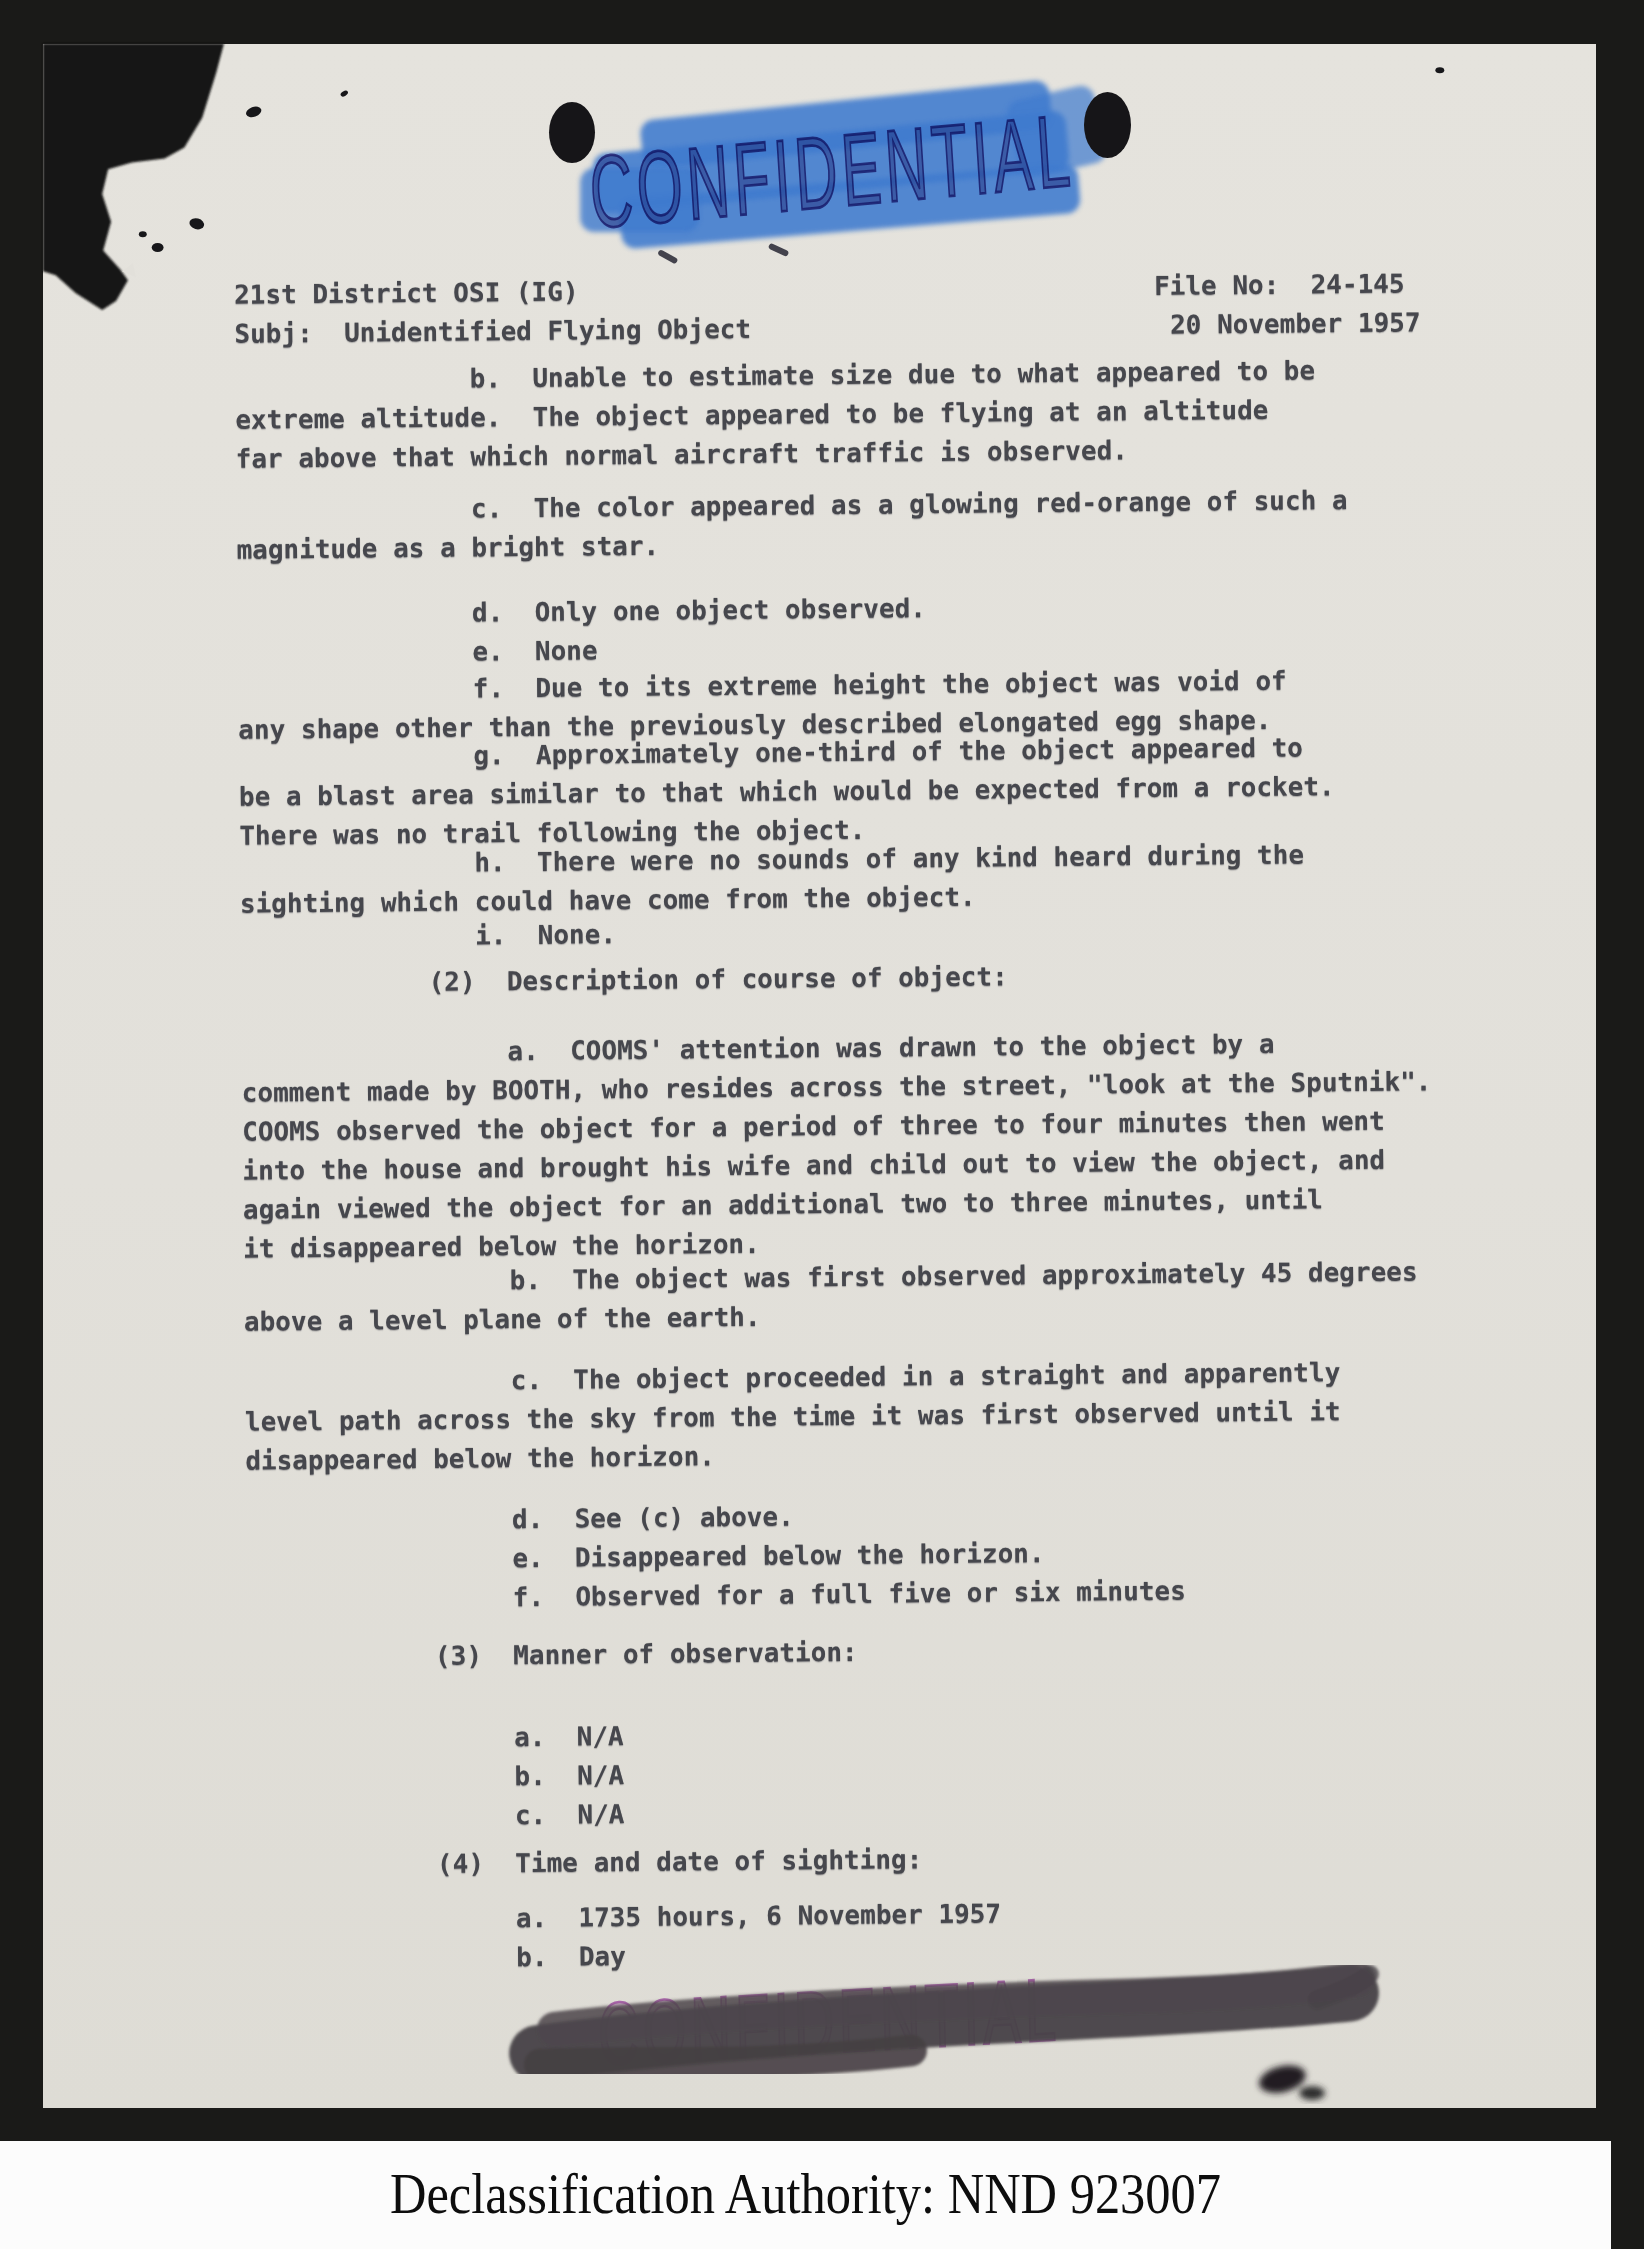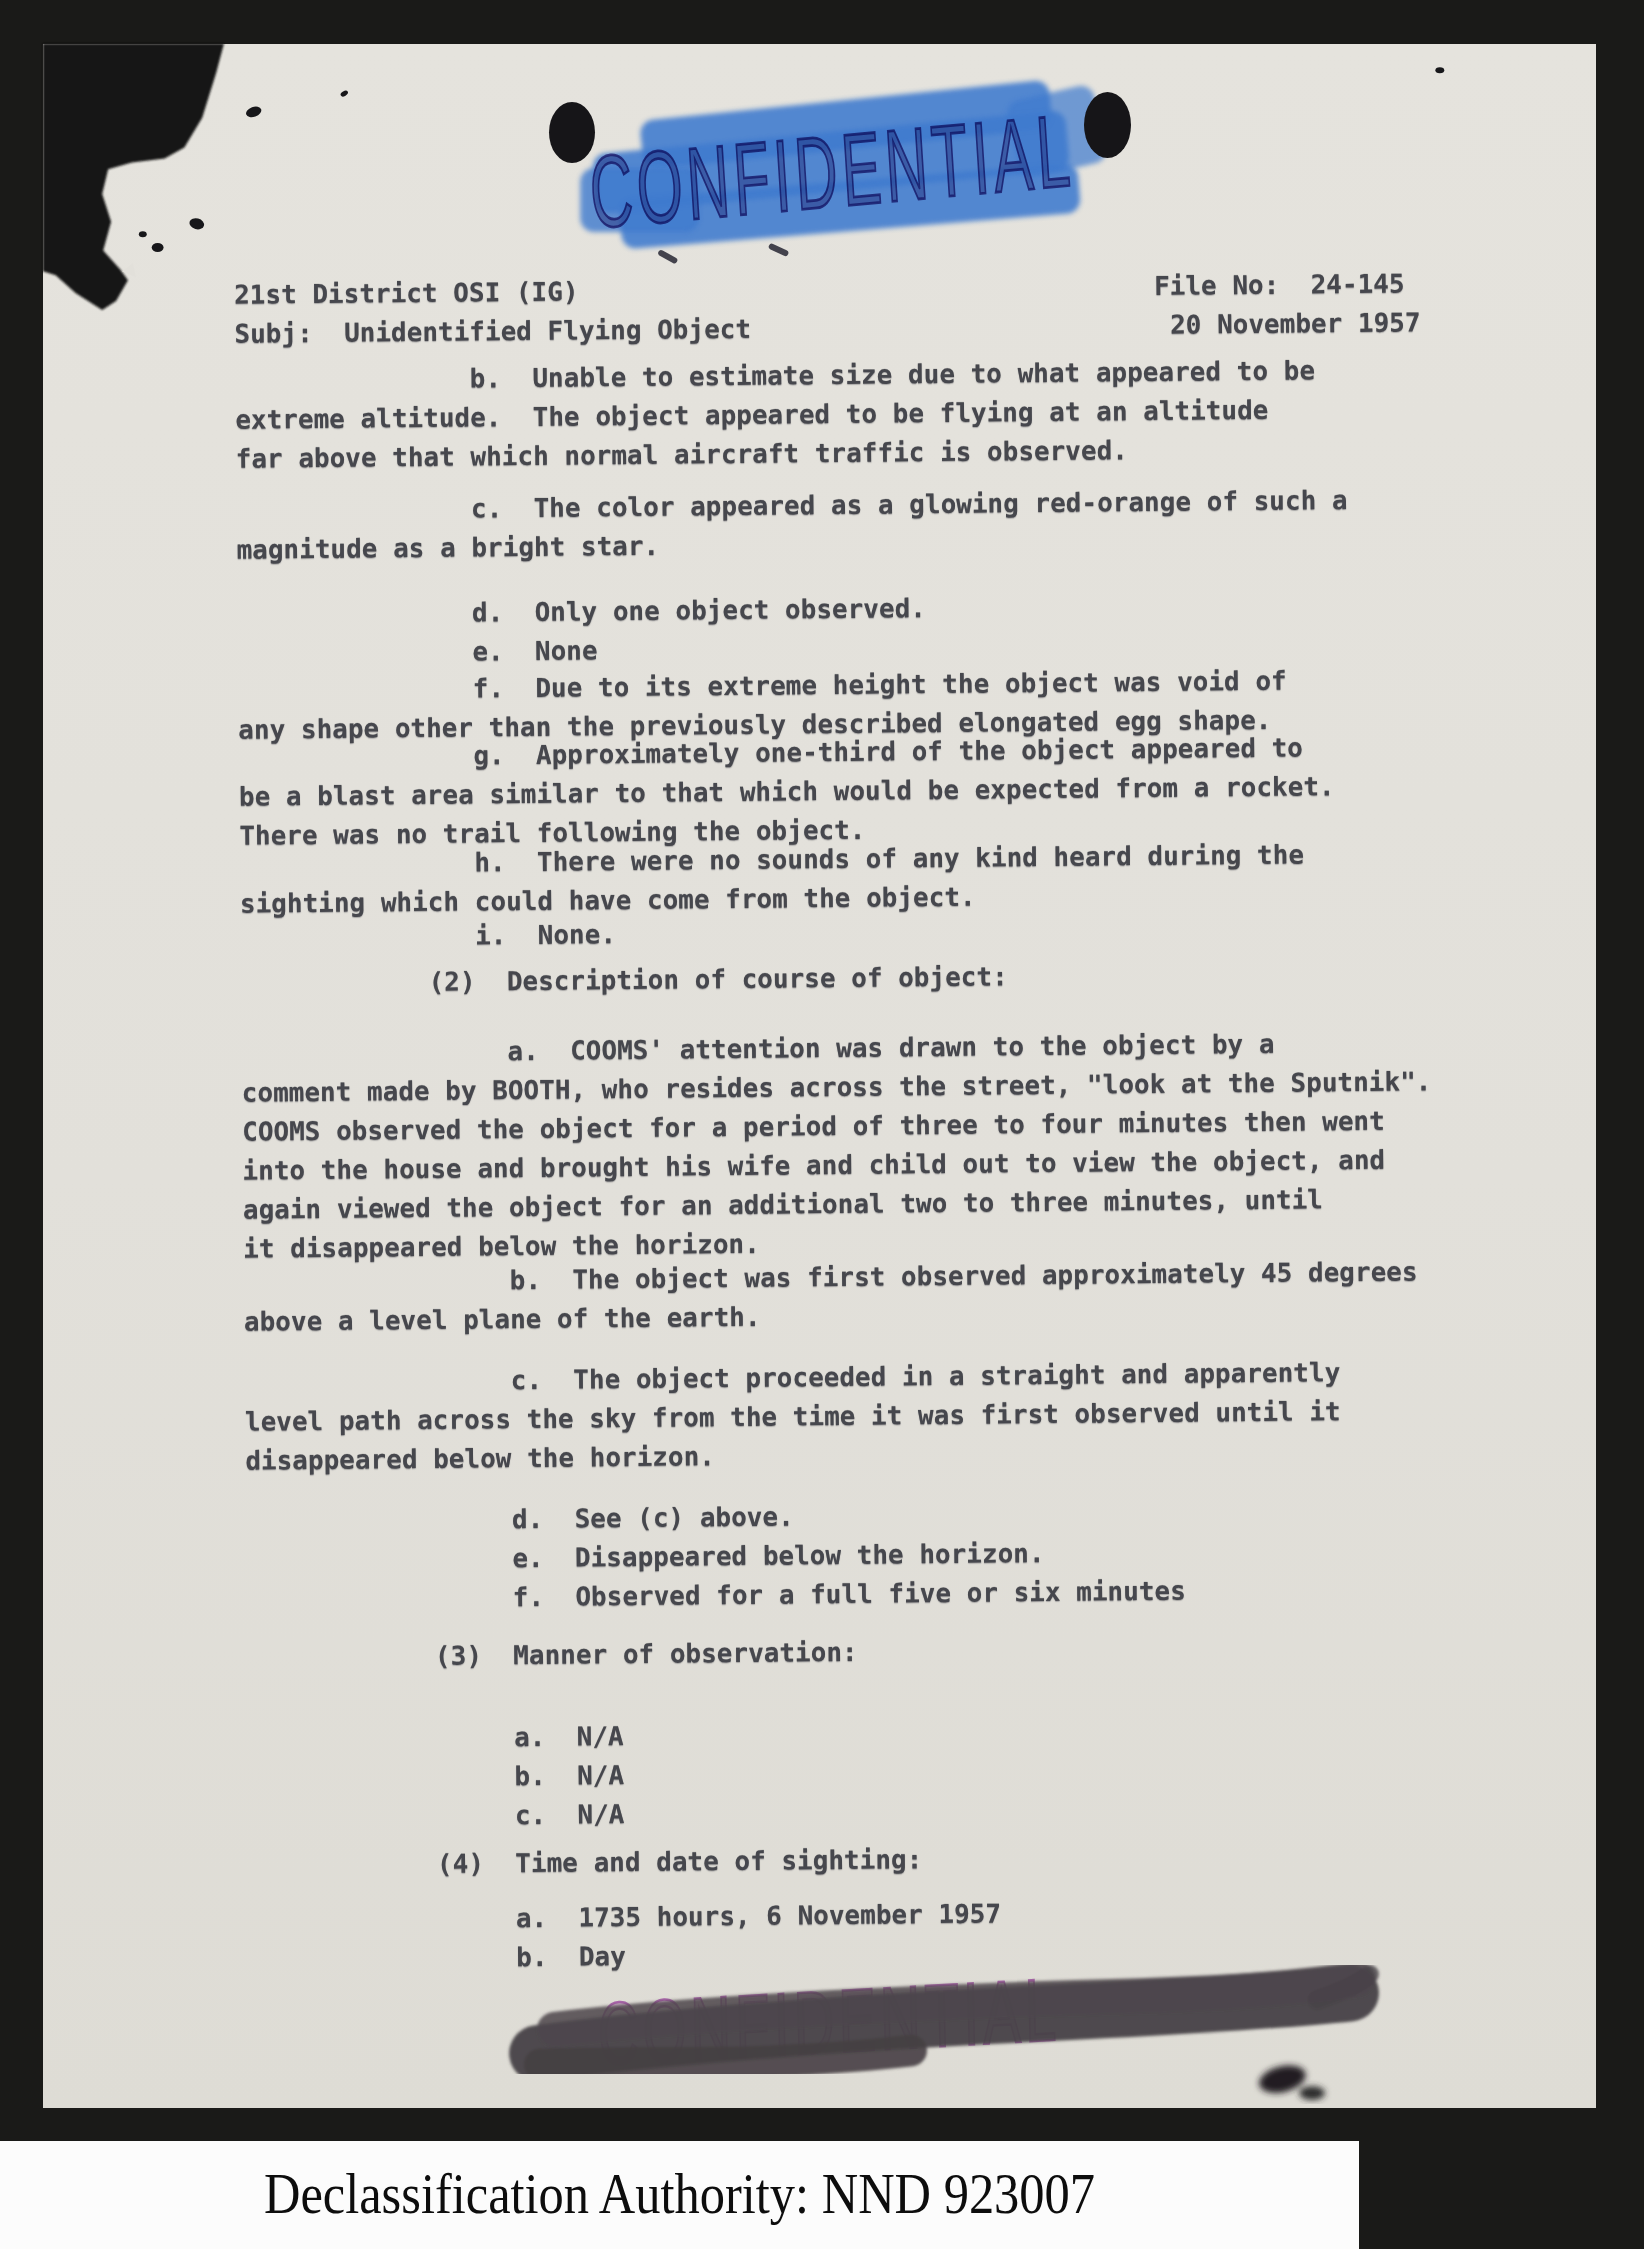--- a/index.html
+++ b/index.html
@@ -59,21 +59,21 @@
     color:rgba(160,82,162,.35); -webkit-text-stroke:1.7px rgba(160,82,162,.85);
     z-index:3;
   }
   svg.layer { position:absolute; left:0; top:0; z-index:5; pointer-events:none; }
   svg.redact { z-index:4; }
   .hole { position:absolute; background:#161518; border-radius:50%; z-index:5; }
   .hole-left  { left:549px; top:102px; width:46px;  height:61px; }
   .hole-right { left:1084px; top:92px; width:47px;  height:66px; }
   
   .footer {
-    position:absolute; left:0; top:2141px; width:1359px; height:109px;
+    position:absolute; left:0; top:2141px; width:1611px; height:109px;
     background:#fcfcfc; z-index:6;
   }
   .footer-text {
     position:absolute; left:0; right:0; top:19px; text-align:center;
     font-family:"Liberation Serif", serif; font-size:58px; color:#0d0d0d;
     transform:scaleX(0.87);
   }
 </style>
 </head>
 <body>

